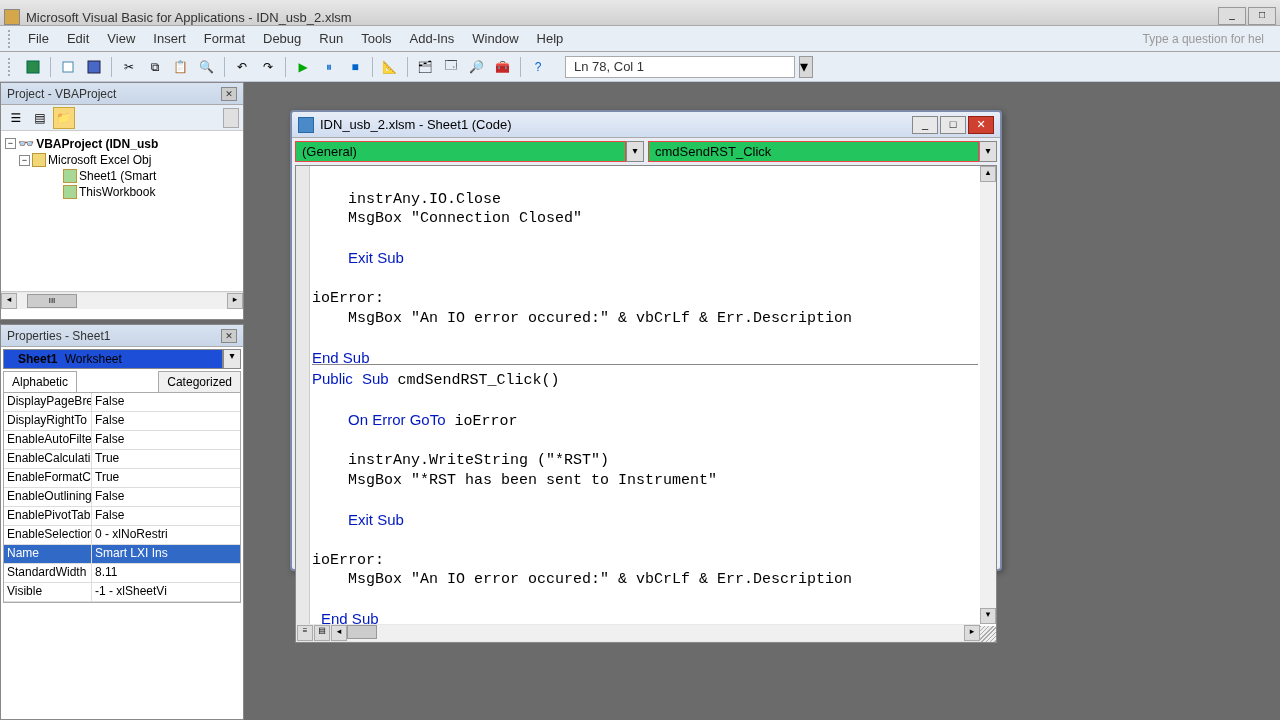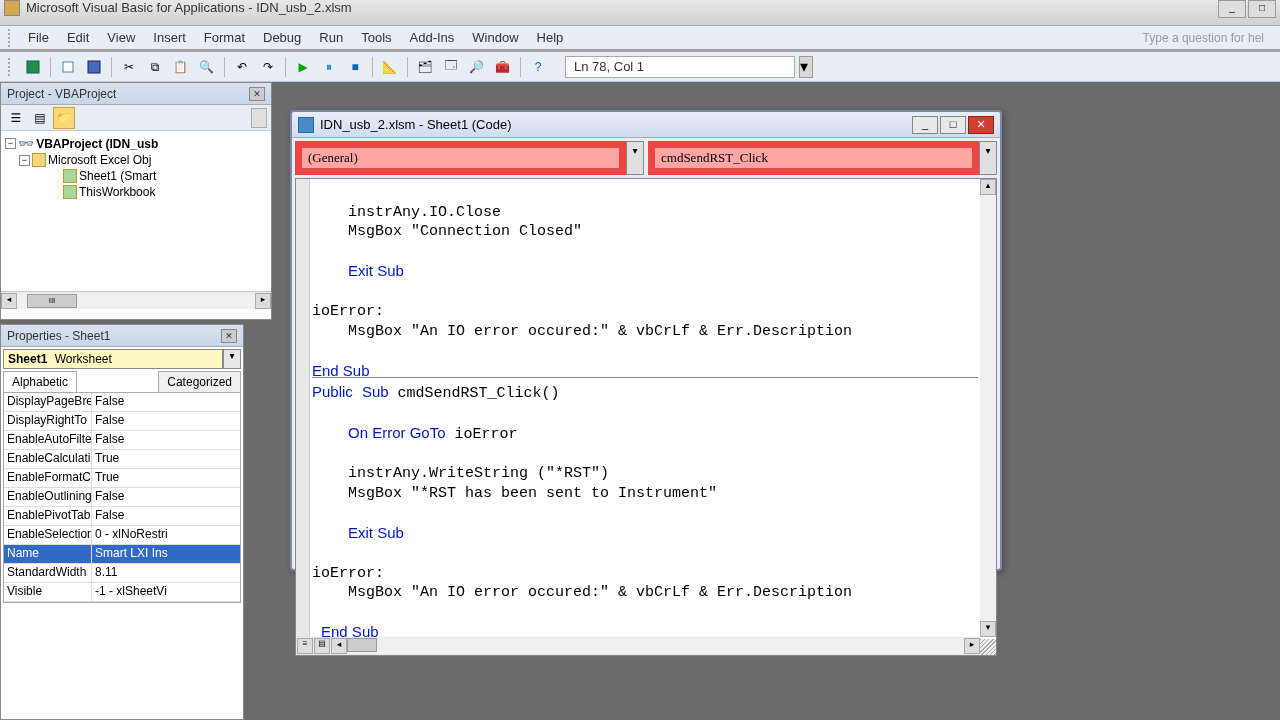--- a/index.html
+++ b/index.html
@@ -1,55 +1,55 @@
 <!DOCTYPE html>
 <html><head>
 <meta charset="utf-8">
 <style>
 * { margin: 0; padding: 0; box-sizing: border-box; font-family: "Segoe UI", Tahoma, sans-serif; }
 body { background: #6b6b6b; width: 1280px; height: 720px; overflow: hidden; position: relative; }
 
-.titlebar { background: linear-gradient(#e8e8e8, #d0d0d0); height: 26px; display: flex; align-items: flex-start; padding: 0 4px; border-bottom: 1px solid #aaa; }
+.titlebar { background: linear-gradient(#e8e8e8, #d0d0d0); height: 26px; display: flex; align-items: flex-end; padding: 0 4px; border-bottom: 1px solid #aaa; }
 .titlebar-icon { width: 16px; height: 16px; margin-right: 6px; background: #d4a84a; border: 1px solid #888; }
 .titlebar-text { font-size: 13px; color: #333; flex: 1; }
 .win-btns { display: flex; gap: 2px; }
 .win-btn { width: 28px; height: 18px; background: #ddd; border: 1px solid #999; font-size: 10px; text-align: center; line-height: 14px; }
 
-.menubar { background: #e8eef6; height: 26px; display: flex; align-items: center; padding: 0 8px; gap: 2px; border-bottom: 3px solid #a3a3a3; }
+.menubar { background: #e8eef6; height: 26px; display: flex; align-items: center; padding: 0 8px; gap: 2px; border-bottom: 1px solid #a3a3a3; }
 .menubar .menu-item { padding: 2px 8px; font-size: 13px; color: #333; cursor: pointer; }
 .menubar .spacer { flex: 1; }
 .question-box { font-size: 12px; color: #999; padding-right: 8px; }
 
 .toolbar { background: #e8eef6; height: 30px; display: flex; align-items: center; padding: 0 8px; gap: 4px; border-bottom: 1px solid #c0c8d8; }
 .tb-btn { width: 22px; height: 22px; border: 1px solid transparent; display: flex; align-items: center; justify-content: center; font-size: 12px; }
 .tb-sep { width: 1px; height: 20px; background: #b0b8c8; margin: 0 2px; }
 .cursor-pos { margin-left: 12px; font-size: 13px; color: #333; background: #fff; border: 1px solid #aaa; padding: 2px 8px; width: 230px; height: 22px; }
 .cursor-pos-dd { width: 14px; height: 22px; background: #d8d8d8; border: 1px solid #999; }
 
 .workspace { position: absolute; top: 82px; left: 0; right: 0; bottom: 0; background: #6b6b6b; }
 
-.project-panel { position: absolute; left: 0; top: 0; width: 272px; height: 238px; background: #fff; border: 1px solid #888; }
+.project-panel { position: absolute; left: 0; top: 0; width: 244px; height: 238px; background: #fff; border: 1px solid #888; }
 .panel-title { background: linear-gradient(#d8e2f0, #c8d6e8); height: 22px; display: flex; align-items: center; padding: 0 6px; font-size: 12px; color: #333; border-bottom: 1px solid #aaa; }
 .panel-title .close { margin-left: auto; width: 16px; height: 14px; background: #ccc; border: 1px solid #888; font-size: 9px; text-align: center; line-height: 12px; }
 .panel-toolbar { height: 26px; background: #e8eef6; display: flex; align-items: center; padding: 0 4px; gap: 2px; border-bottom: 1px solid #ccc; }
 .tree { padding: 4px; font-size: 12px; overflow: hidden; height: 160px; }
 .tree-row { display: flex; align-items: center; gap: 2px; white-space: nowrap; padding: 1px 0; }
 .tree-indent1 { padding-left: 14px; }
 .tree-indent3 { padding-left: 58px; }
 .tree-exp { width: 11px; height: 11px; border: 1px solid #888; font-size: 9px; text-align: center; line-height: 9px; }
 .tree-icon { width: 14px; height: 14px; background: #f0d878; border: 1px solid #b89838; }
 .tree-icon.obj { background: #a8d898; }
 .hscroll-area { height: 18px; background: #e8e8e8; display: flex; align-items: center; border-top: 1px solid #ccc; }
 .hs-btn { width: 16px; height: 16px; background: #ddd; border: 1px solid #aaa; font-size: 9px; text-align: center; }
 .hs-track { flex: 1; height: 16px; background: #f0f0f0; position: relative; }
 .hs-thumb { position: absolute; left: 10px; width: 50px; height: 14px; top: 1px; background: #ccc; border: 1px solid #999; text-align: center; font-size: 8px; line-height: 12px; }
 
 .props-panel { position: absolute; left: 0; top: 242px; width: 244px; bottom: 0; background: #fff; border: 1px solid #888; }
 .obj-combo { display: flex; margin: 2px; }
-.obj-combo-main { flex: 1; border: 1px solid #888; padding: 2px 4px; font-size: 12px; background: #fef9c3; }
+.obj-combo-main { flex: 1; border: 1px solid #888; padding: 2px 14px; font-size: 12px; background: #1d4ed8; }
 .obj-combo-main b { font-weight: bold; }
 .obj-combo-btn { width: 18px; border: 1px solid #888; background: #e8e8e8; text-align: center; font-size: 10px; }
 .prop-tabs { display: flex; margin: 0 2px; font-size: 12px; justify-content: space-between; }
 .prop-tab { padding: 3px 8px; border: 1px solid #aaa; background: #f0f0f0; border-bottom: none; }
 .prop-tab.active { background: #fff; position: relative; z-index: 1; }
 .prop-grid { margin: 0 2px; border: 1px solid #aaa; font-size: 12px; max-height: 300px; overflow: hidden; }
 .prop-row { display: flex; border-bottom: 1px solid #ddd; height: 19px; }
 .prop-row.sel { background: #3169c6; color: #fff; }
 .prop-name { width: 88px; padding: 1px 3px; border-right: 1px solid #ddd; overflow: hidden; white-space: nowrap; }
 .prop-val { flex: 1; padding: 1px 3px; overflow: hidden; white-space: nowrap; }
@@ -57,21 +57,21 @@
 .code-window { position: absolute; left: 290px; top: 28px; width: 712px; height: 461px; background: #eaeef4; border: 2px solid #7a8aa8; border-radius: 4px; box-shadow: 2px 2px 6px rgba(0,0,0,0.3); }
 .cw-title { background: linear-gradient(#e8eef8, #d0dcf0); height: 26px; display: flex; align-items: center; padding: 0 6px; border-bottom: 1px solid #aaa; border-radius: 3px 3px 0 0; }
 .cw-title-icon { width: 16px; height: 16px; background: #4a8ac8; border: 1px solid #2868a8; margin-right: 6px; }
 .cw-title-text { font-size: 13px; flex: 1; }
 .cw-btn { width: 26px; height: 18px; border: 1px solid #888; margin-left: 2px; text-align: center; font-size: 11px; line-height: 15px; }
 .cw-btn.min { background: #e8e8e8; }
 .cw-btn.max { background: #e8e8e8; }
 .cw-btn.close { background: #d04030; color: #fff; border-color: #902010; }
 .cw-combos { display: flex; padding: 3px; gap: 4px; background: #eaeef4; }
 .cw-combo { flex: 1; display: flex; }
-.cw-combo-txt { flex: 1; background: #fca5a5; border: 7px solid #ef4444; padding: 2px 6px; font-size: 13px; font-family: Liberation Serif, serif; }
+.cw-combo-txt { flex: 1; background: #22c55e; border: 1px solid #ef4444; padding: 2px 6px; font-size: 13px; }
 .cw-combo-btn { width: 18px; background: #e0e0e0; border: 1px solid #888; text-align: center; font-size: 10px; line-height: 18px; }
 .code-area { position: relative; background: #fff; margin: 0 3px 3px 3px; height: 478px; border: 1px solid #888; }
 .code-margin { position: absolute; left: 0; top: 0; bottom: 18px; width: 14px; background: #e8e8e8; border-right: 1px solid #ccc; }
 .code-text { position: absolute; left: 16px; top: 4px; right: 18px; bottom: 18px; font-family: Consolas, "Courier New", monospace; font-size: 15px; line-height: 19.5px; white-space: pre; overflow: hidden; }
 .kw { color: #0018c0; }
 .sub-divider { position: absolute; left: 16px; right: 18px; height: 1px; background: #888; }
 .code-vscroll { position: absolute; right: 0; top: 0; bottom: 18px; width: 16px; background: #e8e8e8; display: flex; flex-direction: column; }
 .vs-btn { height: 16px; background: #ddd; border: 1px solid #aaa; font-size: 9px; text-align: center; }
 .vs-track { flex: 1; background: #f0f0f0; }
 .code-hscroll { position: absolute; left: 0; right: 16px; bottom: 0; height: 18px; background: #e8e8e8; display: flex; }

